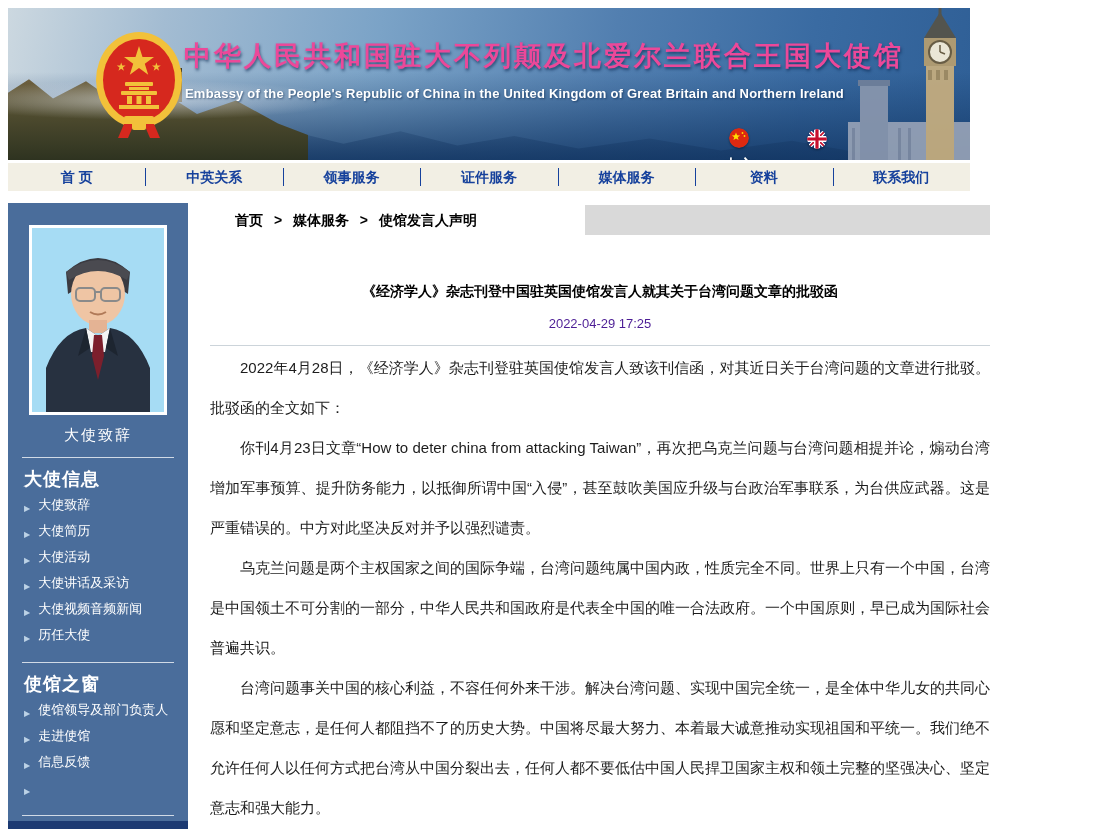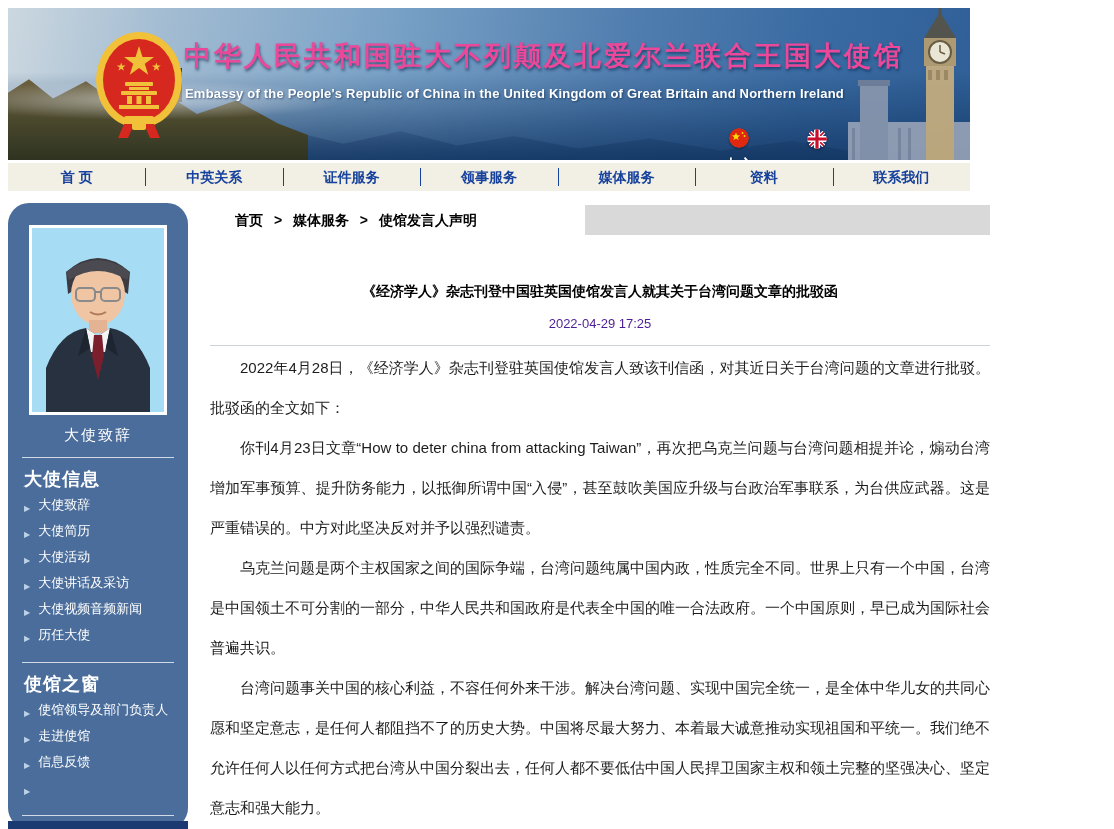--- a/index.html
+++ b/index.html
@@ -43,21 +43,21 @@
   
   .nav { position: absolute; left: 8px; top: 163px; width: 962px; height: 28px;
     background: #f2efe4; display: flex; align-items: stretch; }
   .nav-item { flex: 1; text-align: center; line-height: 28px; font-size: 14px; font-weight: bold;
     color: #16419c; position: relative; cursor: pointer; white-space: nowrap; }
   .nav-item + .nav-item::before { content: ""; position: absolute; left: 0; top: 5px; bottom: 5px;
     width: 1px; background: #16419c; }
 
   
   .sidebar { position: absolute; left: 8px; top: 203px; width: 180px; height: 626px;
-    background: #4a6d9b; color: #fff; border-radius: 21px; }
+    background: #4a6d9b; color: #fff; }
   .photo-frame { width: 138px; height: 190px; margin: 22px auto 0; background: #fff; padding: 3px; cursor: pointer; }
   .photo-frame svg { display: block; width: 132px; height: 184px; }
   .photo-caption { text-align: center; font-size: 15px; letter-spacing: 2px; margin-top: 11px; cursor: pointer; }
   .sb-divider { border: none; border-top: 1px solid rgba(255,255,255,.75); margin: 12px 14px 0 14px; }
   .sb-section-title { font-size: 18px; font-weight: bold; padding: 9px 0 3px 16px; letter-spacing: 1px; }
   .sb-item { display: flex; align-items: flex-start; padding: 2px 8px 2px 16px; font-size: 13px;
     line-height: 18px; cursor: pointer; }
   .sb-bullet { color: #bcd2e6; font-size: 8px; margin: 4px 8px 0 0; flex: none; }
   .sb-item-label { flex: 1; }
   .sb-strip { position: absolute; left: 0; right: 0; bottom: 0; height: 8px; background: #1c3a72; }
@@ -159,22 +159,22 @@
           </g>
         </svg>
         <span class="lang-label-en">English</span>
       </span>
     </div>
   </header>
 
   <nav class="nav">
     <div class="nav-item">首 页</div>
     <div class="nav-item">中英关系</div>
+    <div class="nav-item">领事服务</div>
     <div class="nav-item">证件服务</div>
-    <div class="nav-item">领事服务</div>
     <div class="nav-item">媒体服务</div>
     <div class="nav-item">资料</div>
     <div class="nav-item">联系我们</div>
   </nav>
 
   <aside class="sidebar">
     <div class="photo-frame">
       <svg viewBox="0 0 132 184">
         <rect width="132" height="184" fill="#a6dcf4"></rect>
         <rect width="132" height="184" fill="url(#)"></rect>

